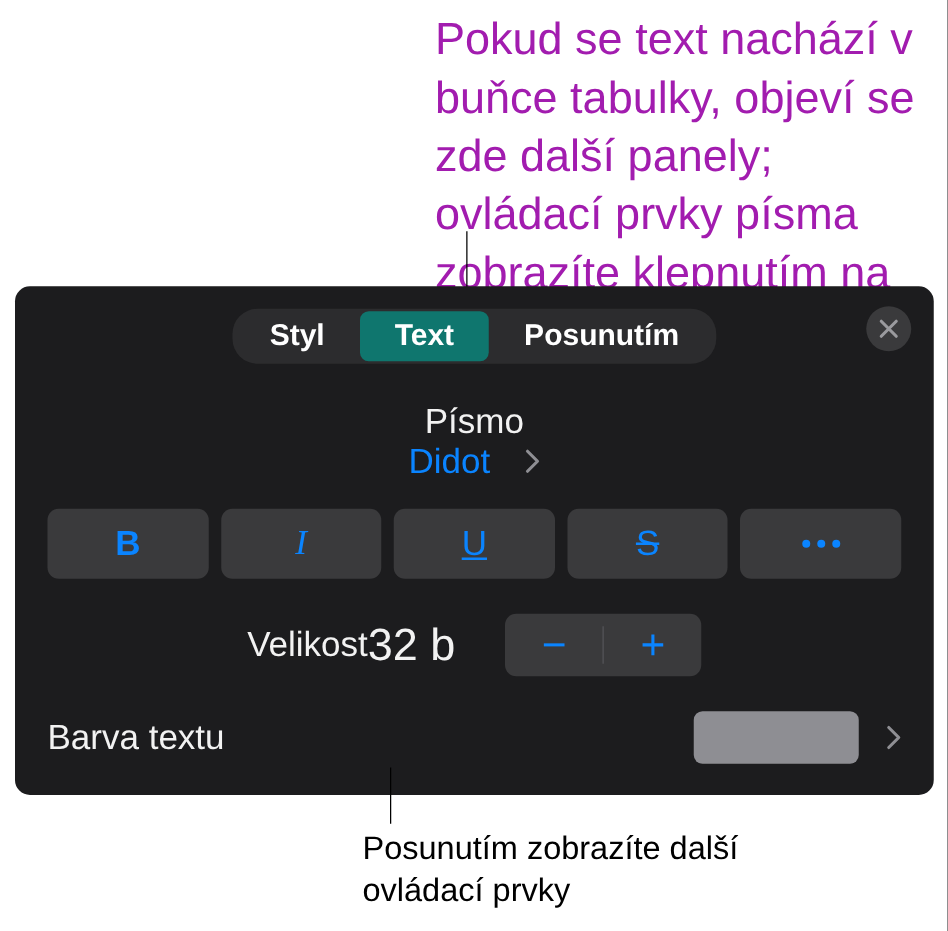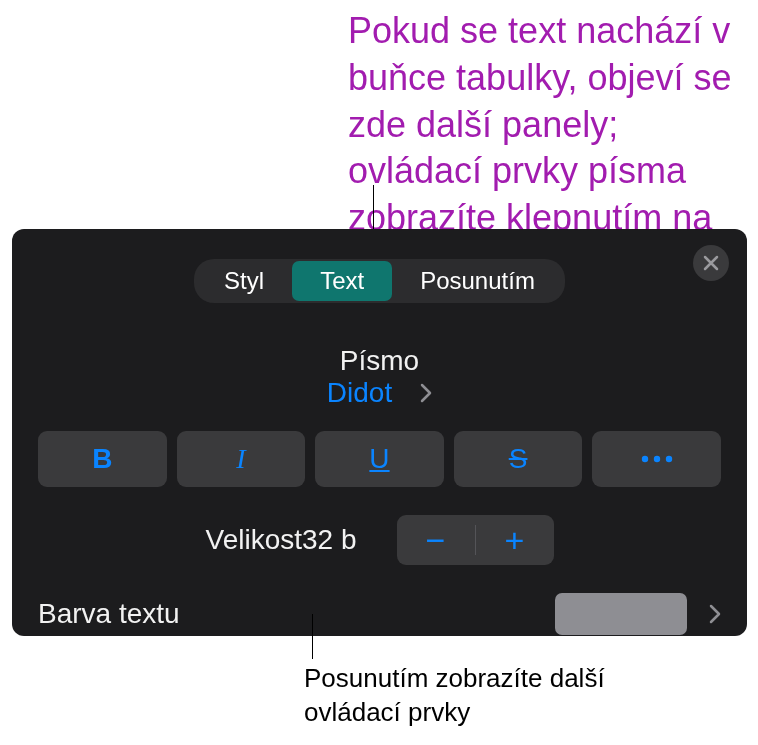--- a/index.html
+++ b/index.html
@@ -45,21 +45,22 @@
       display: flex;
       align-items: center;
       padding: 14px 18px 10px 18px;
       gap: 0;
     }
     .seg-control {
       display: flex;
       background: #2c2c2e;
       border-radius: 20px;
       padding: 2px;
-      margin: 16px auto;
+      margin: 4px auto;
+      font-weight: bold;
     }
     .seg-item {
       padding: 6px 28px;
       font-size: 24px;
       color: #fff;
       border-radius: 7px;
       cursor: pointer;
     }
     .seg-item.active {
       background: #0f766e;
@@ -126,21 +127,21 @@
     .style-btn .italic { font-style: italic; font-family: serif; }
     .style-btn .underline { text-decoration: underline; }
     .style-btn .strike { text-decoration: line-through; }
     .size-row {
       display: flex;
       align-items: center;
       justify-content: center;
       padding: 12px 26px;
     }
     .size-value {
-      font-size: 28px;
+      font-size: 36px;
       color: #f2f2f2;
       margin-right: 18px;
     }
     .stepper {
       display: flex;
       background: #3a3a3c;
       border-radius: 9px;
       overflow: hidden;
     }
     .stepper-btn {
@@ -179,21 +180,21 @@
       position: absolute;
       left: 312px;
       top: 614px;
       width: 1px;
       height: 45px;
       background: #000;
     }
     .callout-bottom {
       position: absolute;
       top: 662px;
-      left: 304px;
+      left: 290px;
       width: 340px;
       font-size: 26px;
       line-height: 1.3;
       color: #000;
     }
   </style>
 </head>
 <body>
 
 <div class="callout-top">Pokud se text nachází v buňce tabulky, objeví se zde další panely; ovládací prvky písma zobrazíte klepnutím na panel Text nebo Buňka</div>

